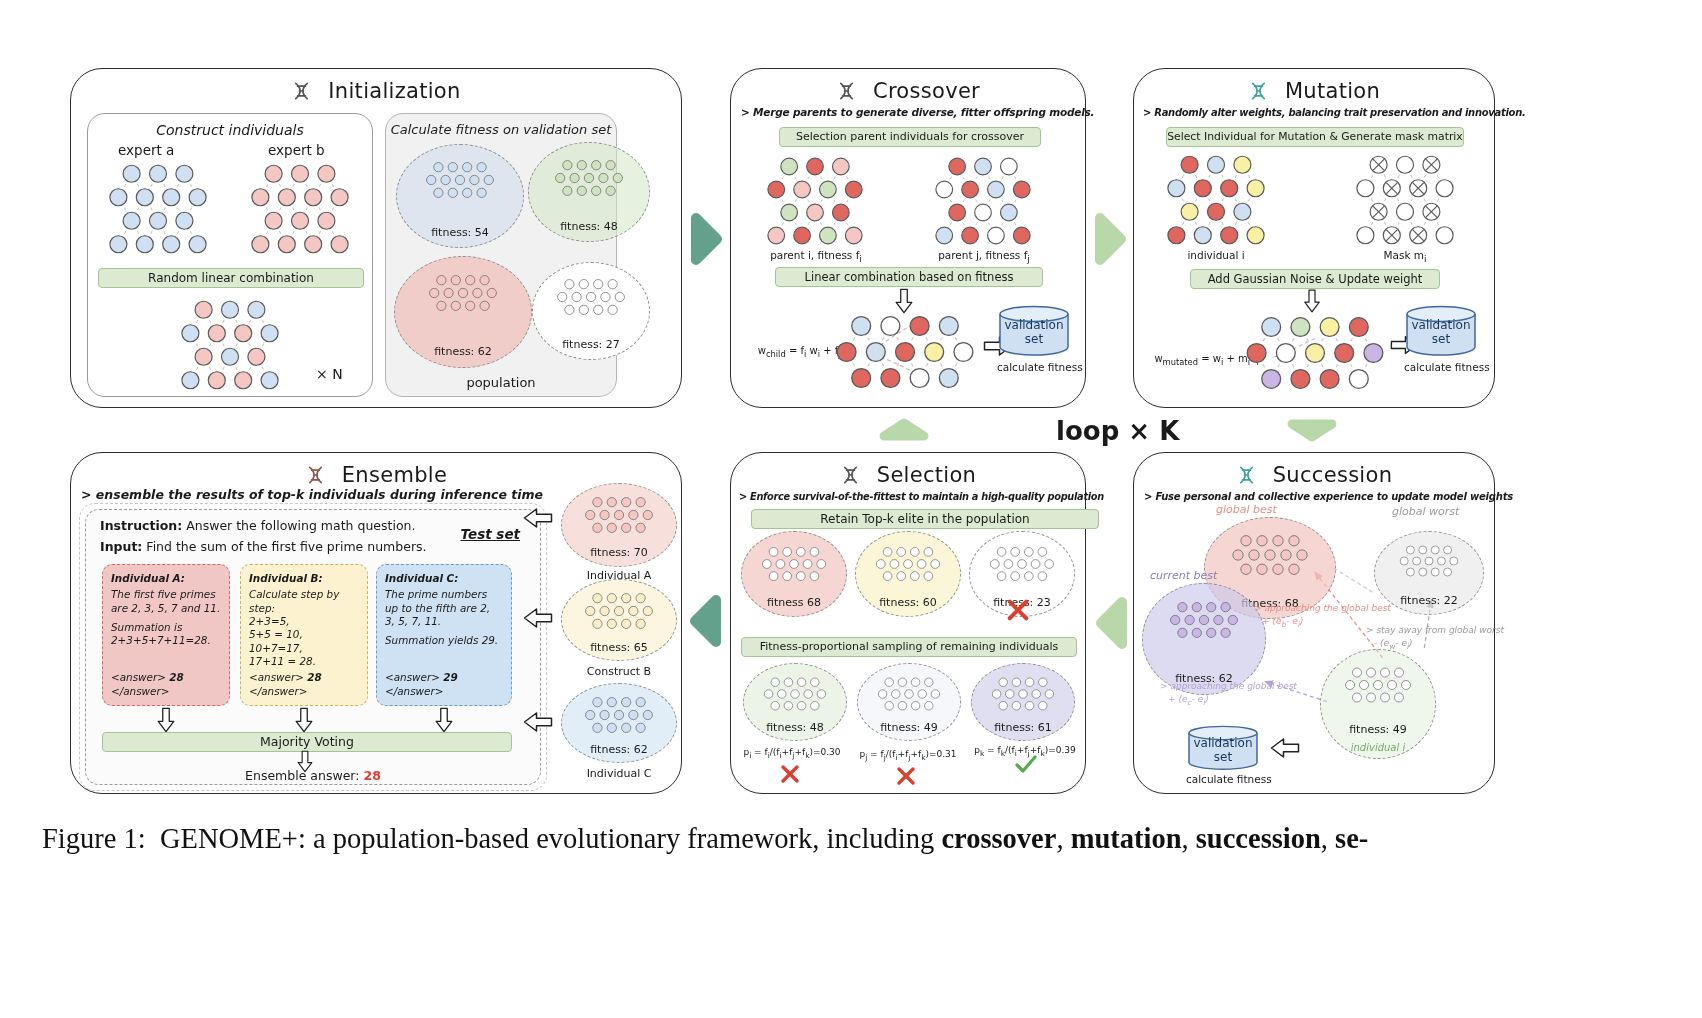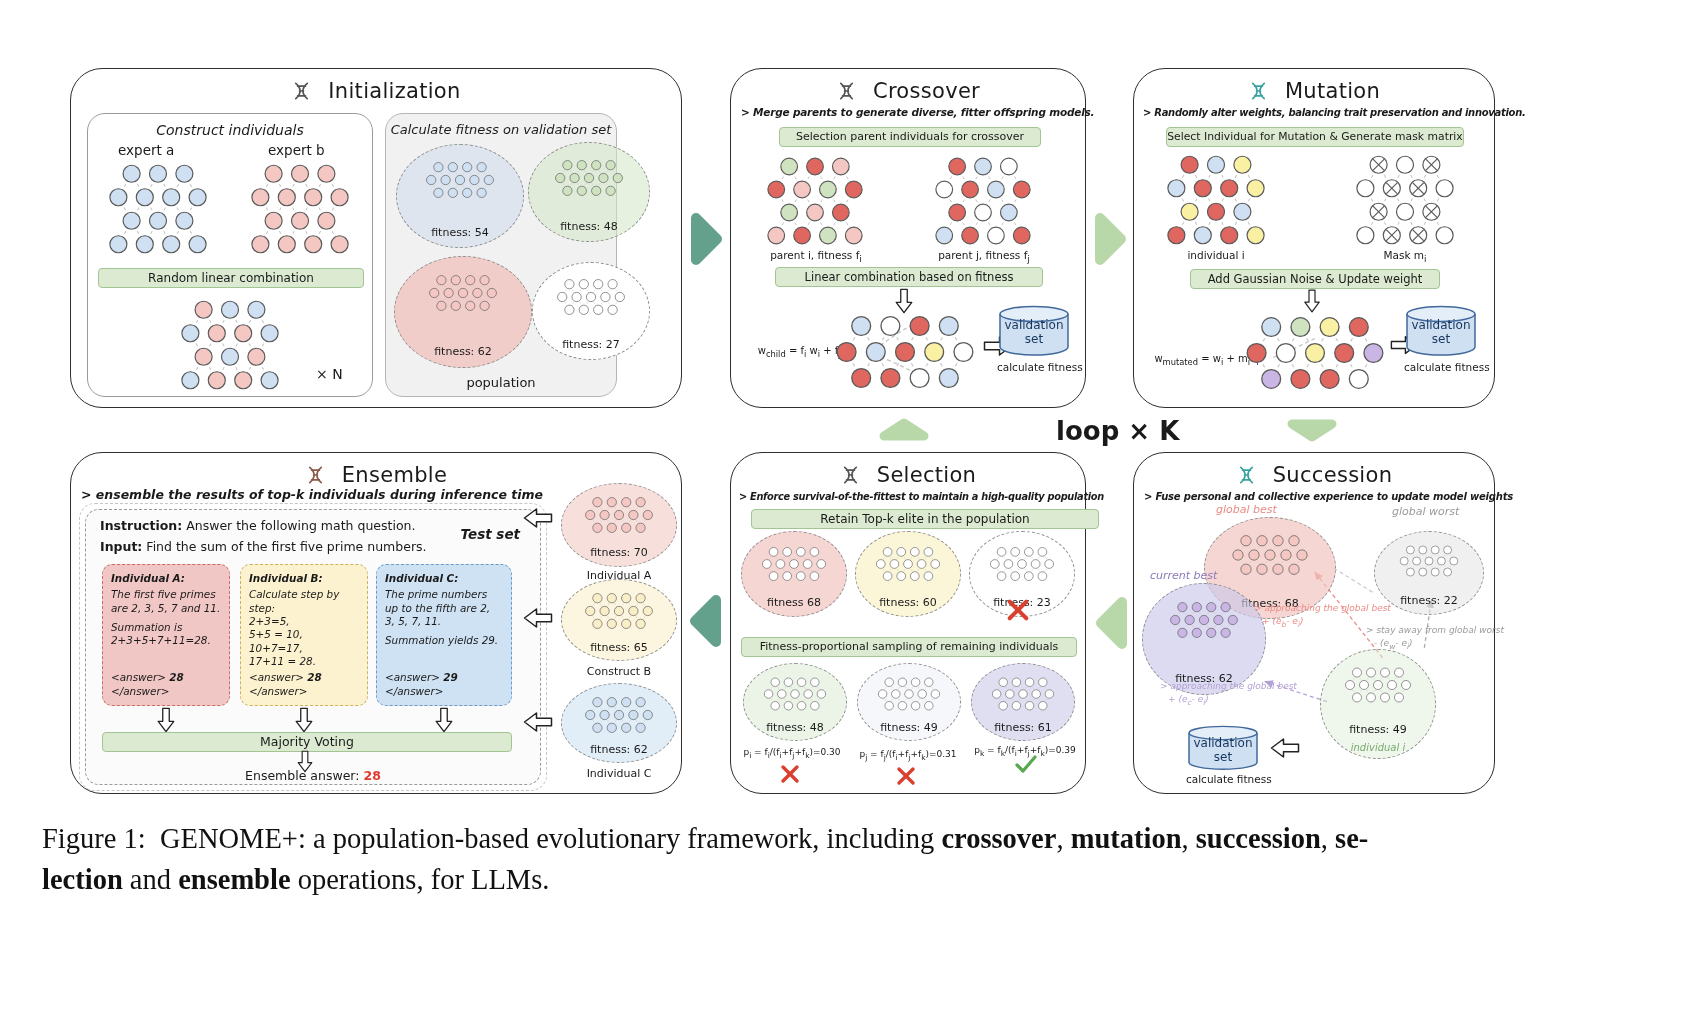--- a/index.html
+++ b/index.html
@@ -997,21 +997,21 @@
     <div class="dashbox" style="left:8px;top:50px;width:468px;height:288px;border:1.3px dashed #c6c6c6;border-radius:16px"></div>
     <div class="dashbox" style="left:14px;top:56px;width:456px;height:276px;border:1.4px dashed #9a9a9a;background:#fbfbfb">
       <div class="lab" style="left:14px;top:8px;font-size:12.5px">
         <b>Instruction:</b>
         <span>Answer the following math question.</span>
       </div>
       <div class="lab" style="left:14px;top:29px;font-size:12.5px">
         <b>Input:</b>
         <span>Find the sum of the first five prime numbers.</span>
       </div>
-      <div class="lab" style="right:20px;top:16px;font-size:13.5px;font-weight:700;font-style:italic;">Test set</div>
+      <div class="lab" style="right:20px;top:16px;font-size:13.5px;font-weight:700;font-style:italic;text-decoration:underline">Test set</div>
 
       <div class="card" style="left:16px;top:54px;width:128px;height:142px;background:#f1c7c5;border:1.5px dashed #c96b66">
         <div class="cname">Individual A:</div>
         <div class="cpara">The first five primes are 2, 3, 5, 7 and 11.</div>
         <div class="cpara">Summation is 2+3+5+7+11=28.</div>
         <div class="ans">&lt;answer&gt; <b>28</b> &lt;/answer&gt;</div>
       </div>
       <div class="card" style="left:154px;top:54px;width:128px;height:142px;background:#fcf2cf;border:1.5px dashed #c9b35e">
         <div class="cname">Individual B:</div>
         <div>Calculate step by step:</div>
@@ -1978,16 +1978,15 @@
   <svg class="flow" viewBox="0 0 40 62" style="left:1092px;top:592px;width:40px;height:62px">
       <path d="M30,10 L9,31 L30,52 Z" fill="#b9d8a9" stroke="#b9d8a9"></path>
     </svg>
   <svg class="flow" viewBox="0 0 40 62" style="left:686px;top:590px;width:40px;height:62px">
       <path d="M30,10 L9,31 L30,52 Z" fill="#64a18c" stroke="#64a18c"></path>
     </svg>
   <div class="loop" style="left:1056px;top:416px">loop × K</div>
 
   <div class="caption" style="left:42px;top:818px;width:1620px">
     <div>Figure 1:&nbsp; GENOME+: a population-based evolutionary framework, including <b>crossover</b>, <b>mutation</b>, <b>succession</b>, <b>se-</b></div>
-    <div><b>lection</b> and <b>ensemble</b> operations, for LLMs.</div>
   </div>
 
 </div>
 
 </body></html>

